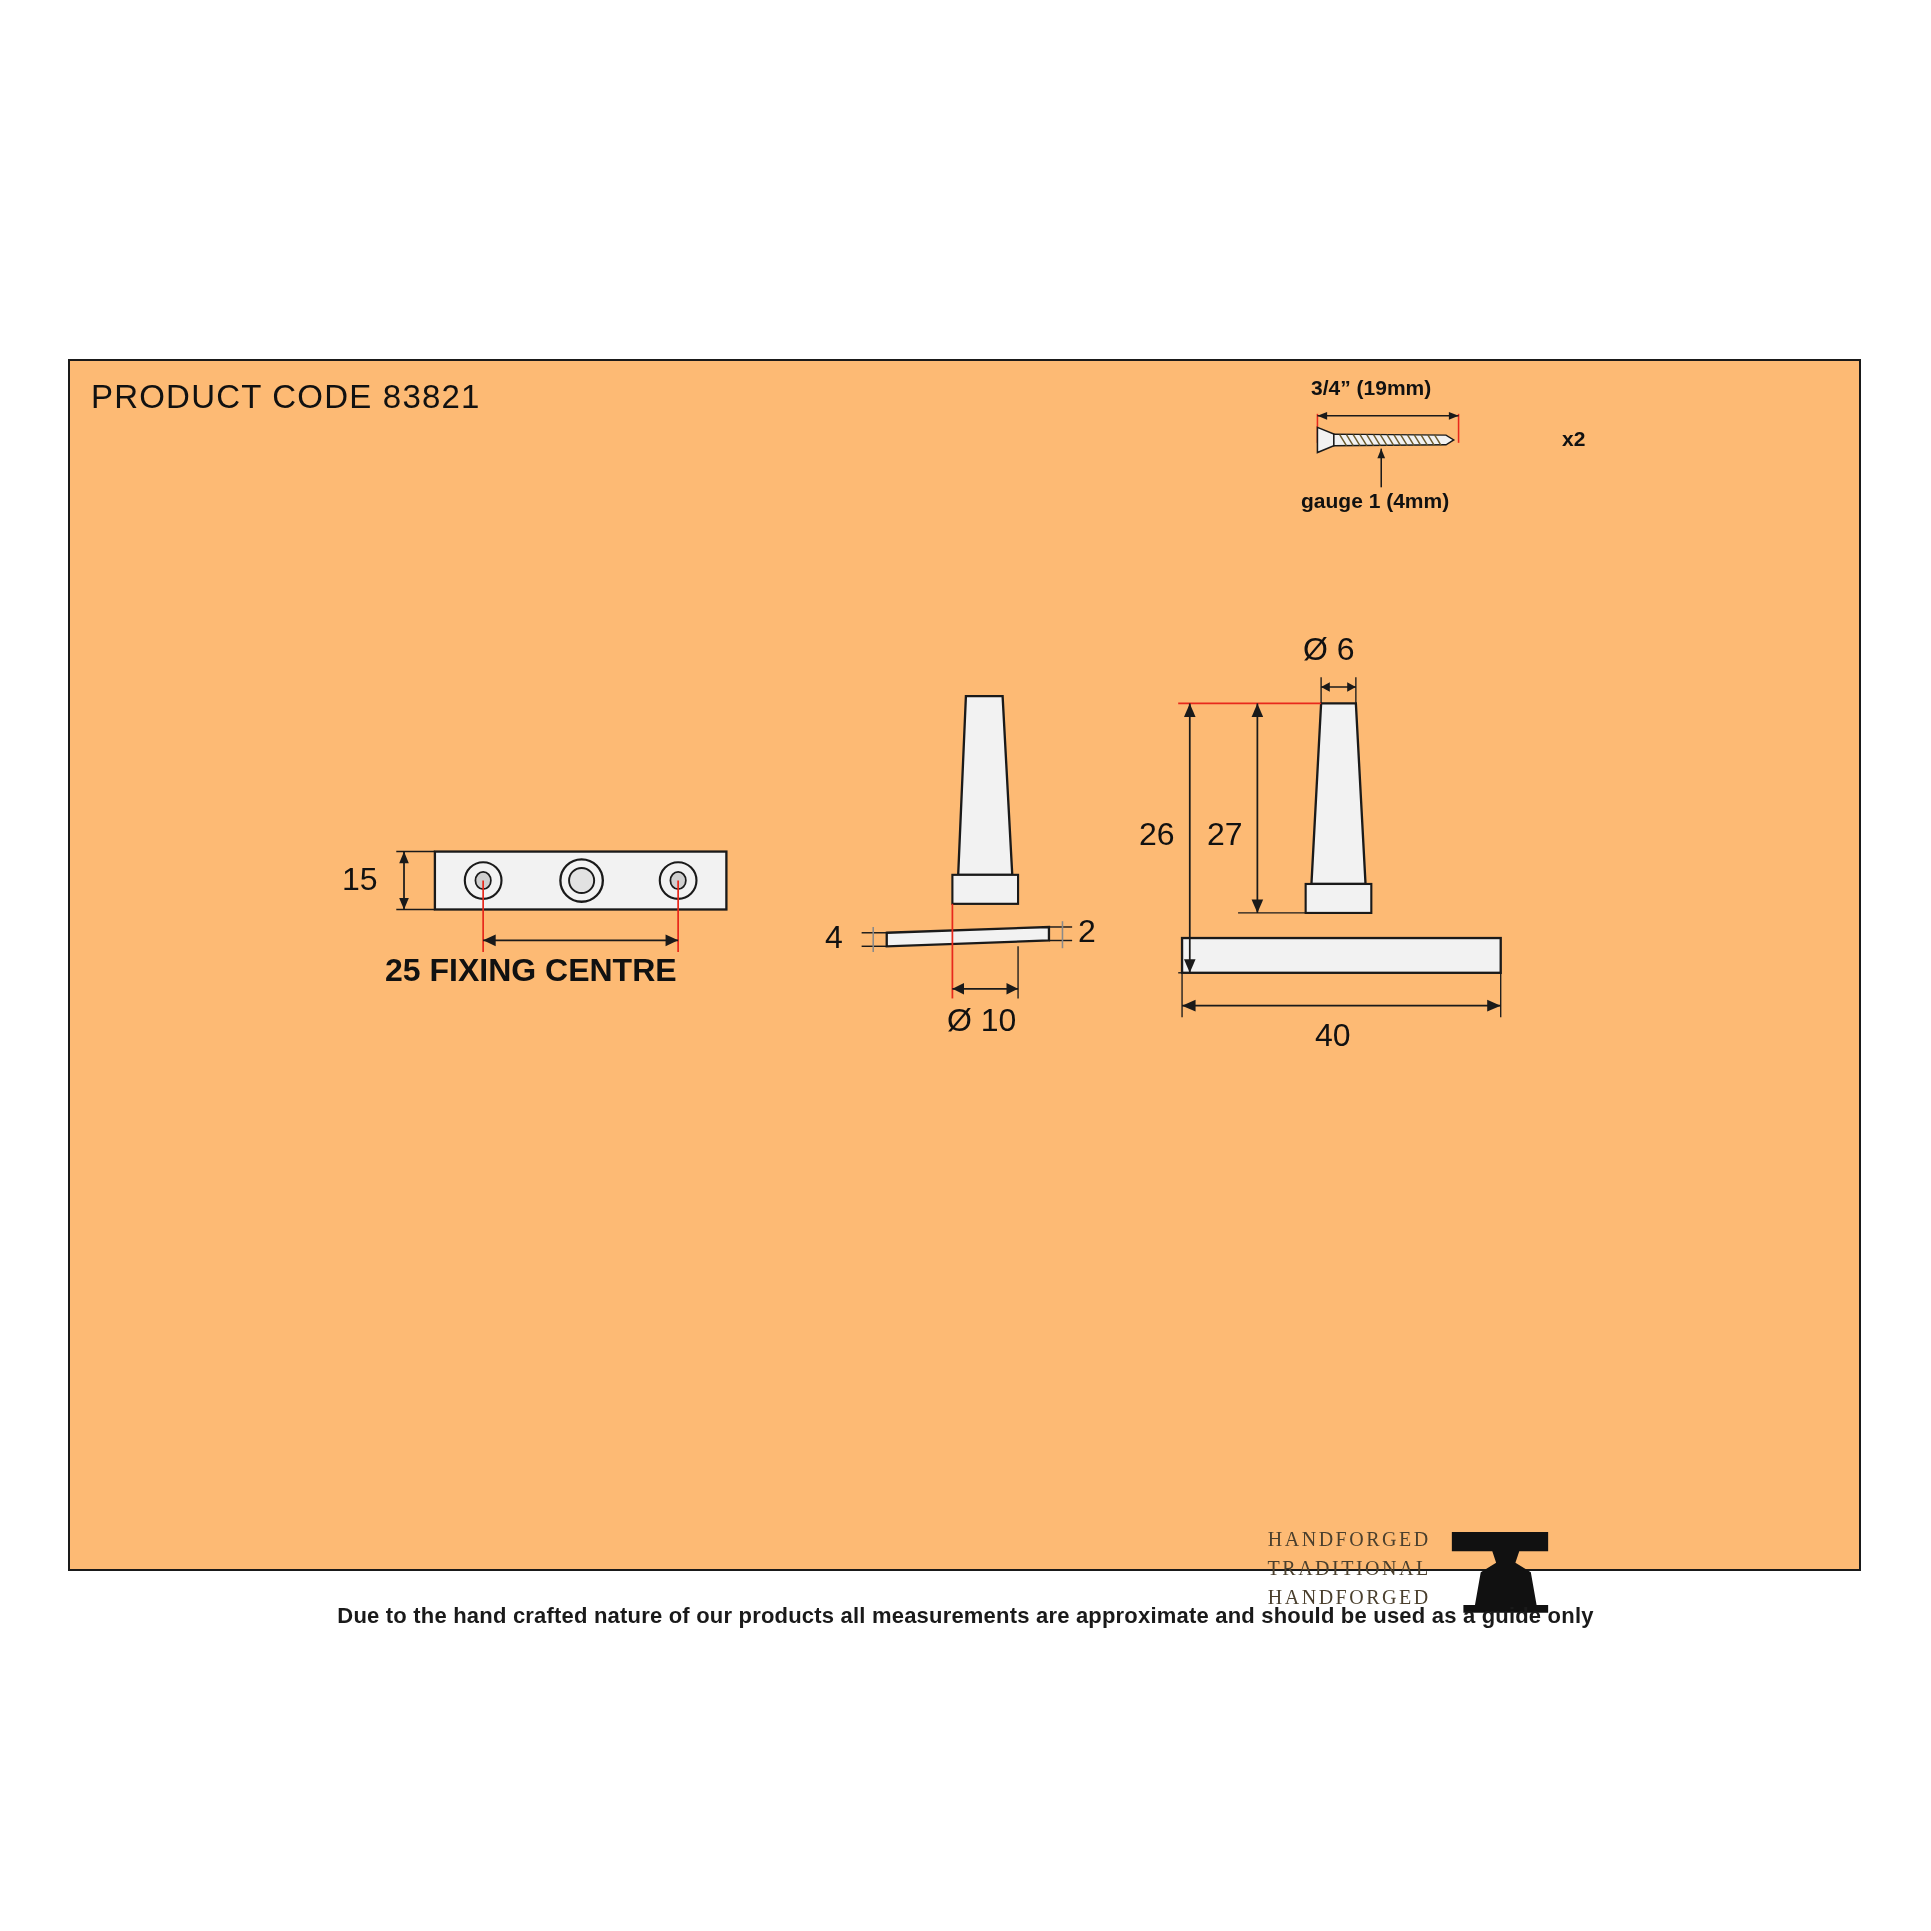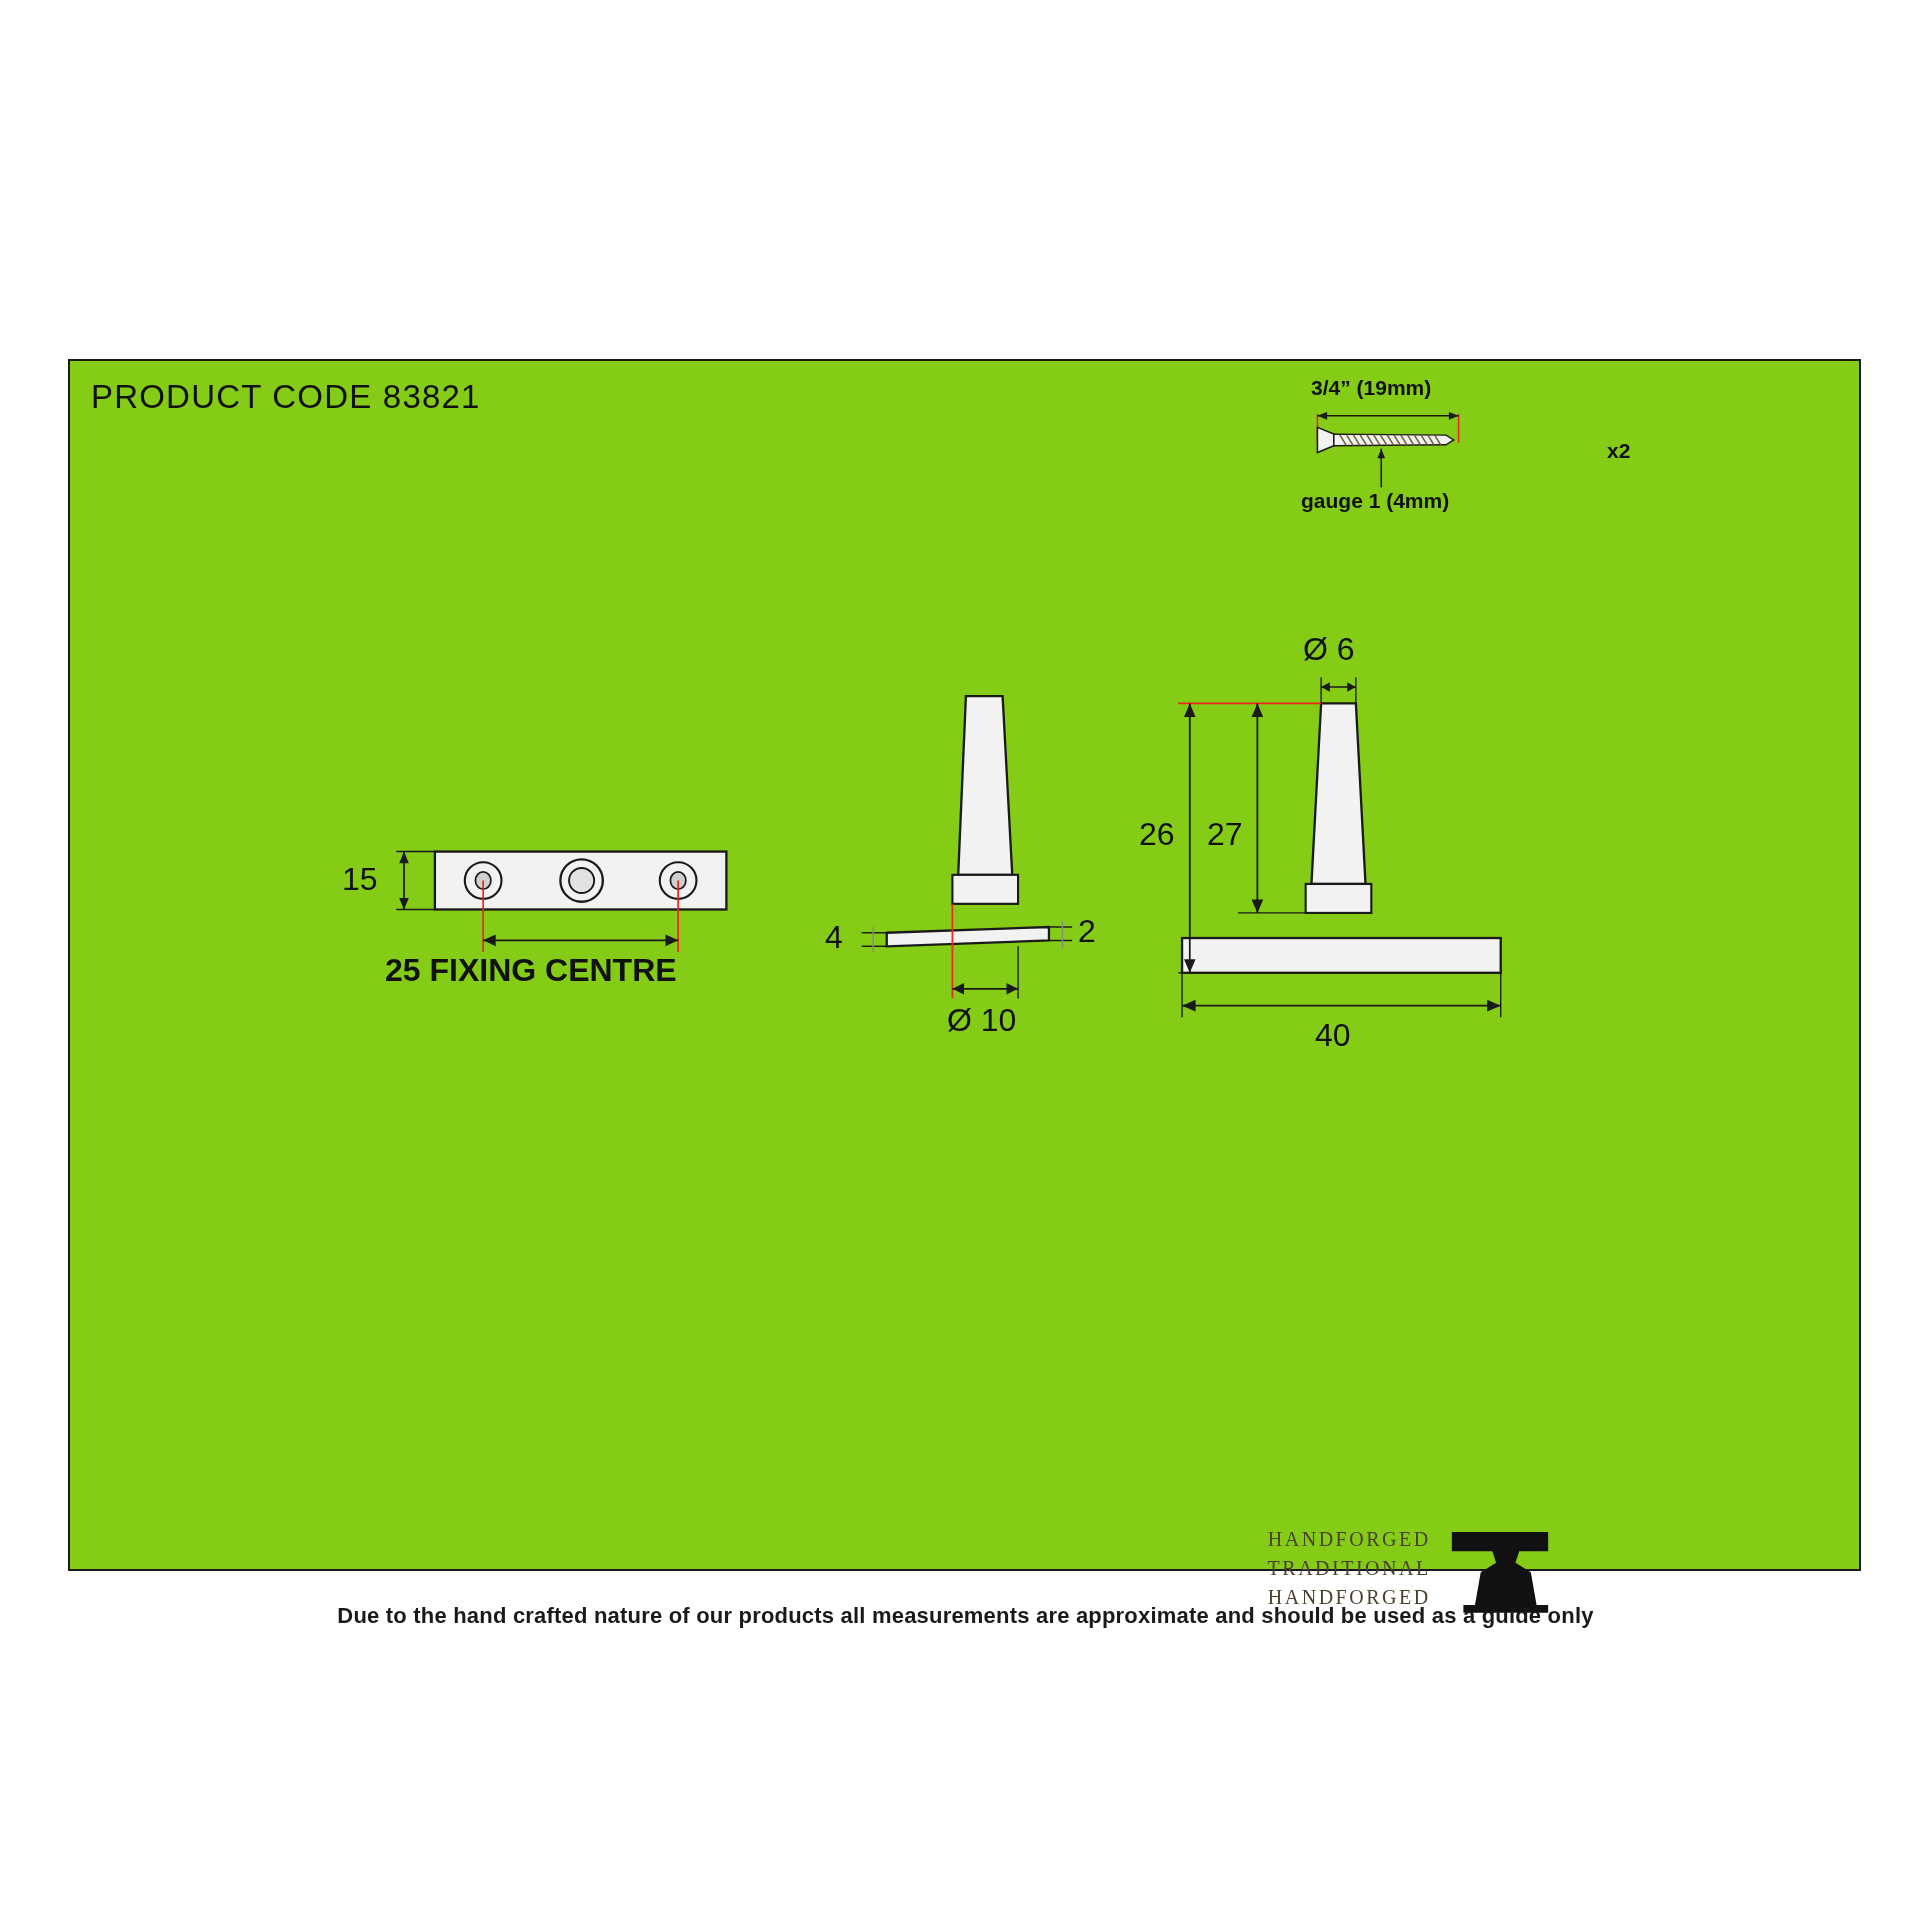--- a/index.html
+++ b/index.html
@@ -22,21 +22,21 @@
   }
   
   .frame {
     position: absolute;
     left: 68px;
     top: 359px;
     width: 1793px;
     height: 1212px;
     border: 2.9px solid #1a1a1a;
     box-sizing: border-box;
-    background: #84cc16;
+    background: #fdba74;
   }
   .product-code {
     position: absolute;
     left: 21px;
     top: 17.4px;
     font-size: 33px;
     letter-spacing: 1.2px;
     color: #111111;
     white-space: nowrap;
   }
@@ -96,21 +96,21 @@
 
 <div id="sheet">
 
   <div class="frame">
 
     <div class="product-code">PRODUCT CODE 83821</div>
 
     <div class="part" style="left:1183px; top:9.7px; width:579px; height:154px;">
       <div class="lbl small" style="left:58px; top:5.8px;">3/4” (19mm)</div>
       <div class="lbl small" style="left:48px; top:118px;">gauge 1 (4mm)</div>
-      <div class="lbl small" style="left:309px; top:68px;margin-left:45px;">x2</div>
+      <div class="lbl small" style="left:309px; top:56px;">x2</div>
 
       <svg width="348" height="126" style="position:absolute; left:48px; top:33px;" viewBox="0 0 360 130">
 
         <line x1="17" y1="10" x2="17" y2="40" stroke="#e8291c" stroke-width="1.6"></line>
         <line x1="163" y1="10" x2="163" y2="40" stroke="#e8291c" stroke-width="1.6"></line>
 
         <line x1="17" y1="12" x2="163" y2="12" stroke="#1a1a1a" stroke-width="1.6"></line>
         <path d="M17 12 l10 -4 l0 8 z" fill="#1a1a1a"></path>
         <path d="M163 12 l-10 -4 l0 8 z" fill="#1a1a1a"></path>
 

